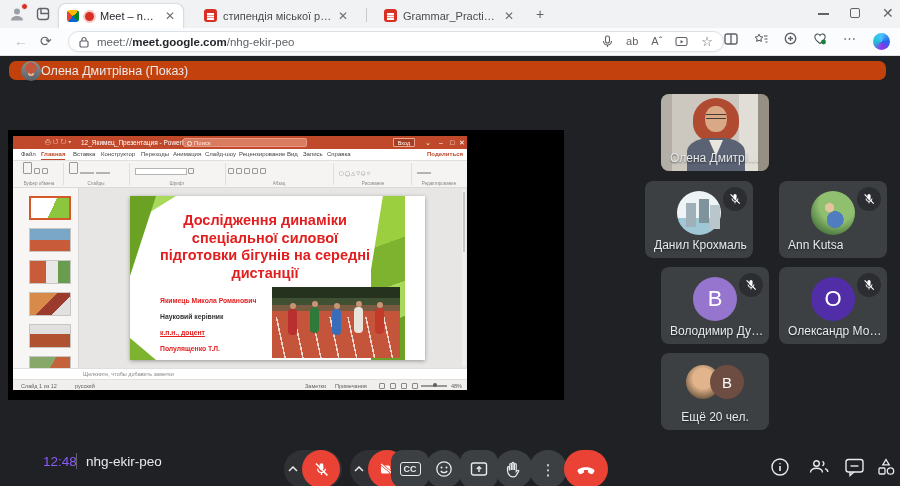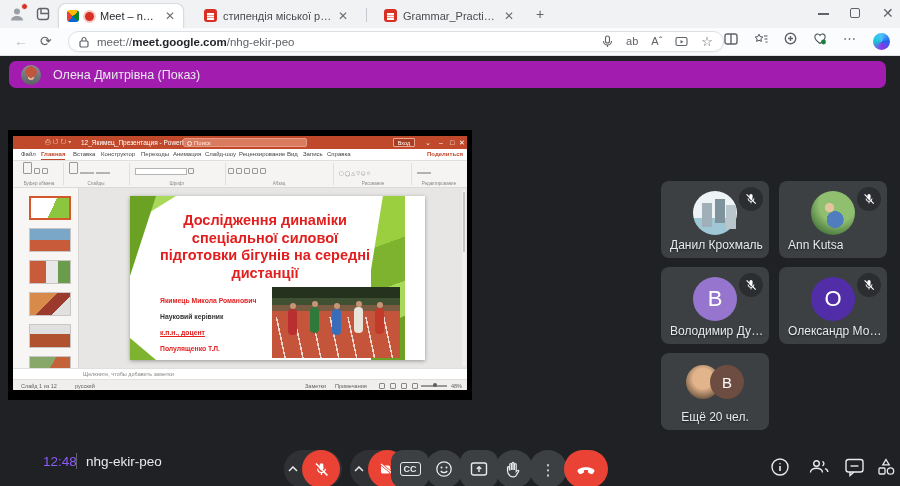--- a/index.html
+++ b/index.html
@@ -30,26 +30,26 @@
   #addrbar { position:absolute; left:68px; top:3px; width:656px; height:21px; background:#fff; border:1px solid #dcdfe3; border-radius:11px; box-shadow:0 1px 2px rgba(0,0,0,.05); display:flex; align-items:center; padding:0 10px; gap:8px; }
   #addrbar .url { font-size:11.5px; white-space:nowrap; overflow:hidden; }
   .url .dim { color:#5f6368; } .url .dom { color:#1f2328; font-weight:bold; }
   .pillicons { margin-left:auto; display:flex; align-items:center; gap:13px; }
   .pillicons .pi { font-size:11px; color:#5f6368; line-height:1; }
   .tbicons { position:absolute; right:44px; top:4px; display:flex; align-items:center; gap:16px; }
   .tbicons .pi { font-size:13px; color:#50555a; line-height:1; }
   #copilot { position:absolute; right:10px; top:5px; width:17px; height:17px; border-radius:50%; background:conic-gradient(#4cc2ff,#2563eb,#9333ea,#19c6d7,#4cc2ff); }
 
   
-  #banner { position:absolute; left:9px; top:61px; width:877px; height:27px; background:#a21caf; border-radius:7px; display:flex; align-items:center; padding:0 12px; gap:12px; }
+  #banner { position:absolute; left:9px; top:61px; width:877px; height:19px; background:#c2410c; border-radius:7px; display:flex; align-items:center; padding:0 12px; }
   #banner .btext { font-size:12.5px; color:#e8eaed; }
   .bav { width:20px; height:20px; border-radius:50%; background:radial-gradient(circle at 50% 35%, #c2563c 0 34%, transparent 35%), radial-gradient(circle at 50% 58%, #dcae8e 0 22%, transparent 23%), linear-gradient(180deg,#8a8f93,#5d6165); }
 
   
-  #sharescreen { position:absolute; left:8px; top:130px; width:464px; height:270px; background:#000; }
+  #sharescreen { position:absolute; left:8px; top:130px; width:556px; height:270px; background:#000; }
   #pptwin { position:absolute; left:5px; top:6px; width:454px; height:254px; background:#fff; font-family:"Liberation Sans",sans-serif; }
   #ppt-titlebar { position:absolute; left:0; top:0; width:454px; height:13px; background:#c0492b; color:#fff; }
   .qat { position:absolute; top:2px; font-size:7px; color:#f6d6cb; line-height:1.2; }
   #ppt-title { position:absolute; left:68px; top:3px; font-size:6.5px; color:#ffffff; white-space:nowrap; }
   #ppt-search { position:absolute; left:170px; top:2px; width:124px; height:9px; background:#d97b5f; border:1px solid #e89a82; border-radius:2px; color:#ffe9e2; font-size:6px; line-height:8px; padding-left:10px; }
   #ppt-search::before { content:""; position:absolute; left:3px; top:2px; width:3px; height:3px; border:1px solid #ffe9e2; border-radius:50%; }
   #ppt-signin { position:absolute; left:380px; top:2px; width:22px; height:9px; border:1px solid #e8a893; border-radius:1px; background:#a93d22; color:#fff; font-size:5.5px; text-align:center; line-height:8px; }
   .pptwc { position:absolute; top:3px; font-size:7px; color:#fff; line-height:1; }
   #ppt-tabs { position:absolute; left:0; top:13px; width:454px; height:12px; background:#fff; border-bottom:1px solid #e1dfdd; }
   .ptab { position:absolute; top:2px; font-size:6px; color:#444; white-space:nowrap; }
@@ -335,22 +335,32 @@
         <span class="sticon" style="left:377px"></span>
         <span class="sticon" style="left:388px"></span>
         <span class="sticon" style="left:399px"></span>
         <span id="zoomline"></span>
         <span class="stitem" style="left:438px">48%</span>
       </div>
     </div>
   </div>
 
 
-
-  <div class="gtile" style="left:661px;top:181px">
+  <div class="gtile" style="left:661px;top:94px">
+    <div id="olena-art">
+      <div class="hair-o"></div>
+      <div class="face-o"></div>
+      <div class="glasses-o"></div>
+      <div class="body-o"></div>
+      <div class="collar-o"></div>
+    </div>
+    <span class="gname">Олена Дмитрівна</span>
+  </div>
+
+  <div class="gtile" style="left:645px;top:181px">
     <div class="avcircle av-danil"></div>
     <span class="gname">Данил Крохмаль</span>
     <div class="micoff">
         <svg width="14" height="14" viewBox="0 0 16 16">
           <rect x="6.2" y="2.2" width="3.6" height="6.4" rx="1.8" fill="#fff"></rect>
           <path d="M4.6 7.4a3.4 3.4 0 0 0 6.8 0M8 10.8V13" stroke="#fff" stroke-width="1.1" fill="none"></path>
           <path d="M3 2.6l10.4 10.8" stroke="#fff" stroke-width="1.3"></path>
         </svg>
       </div>
   </div>

